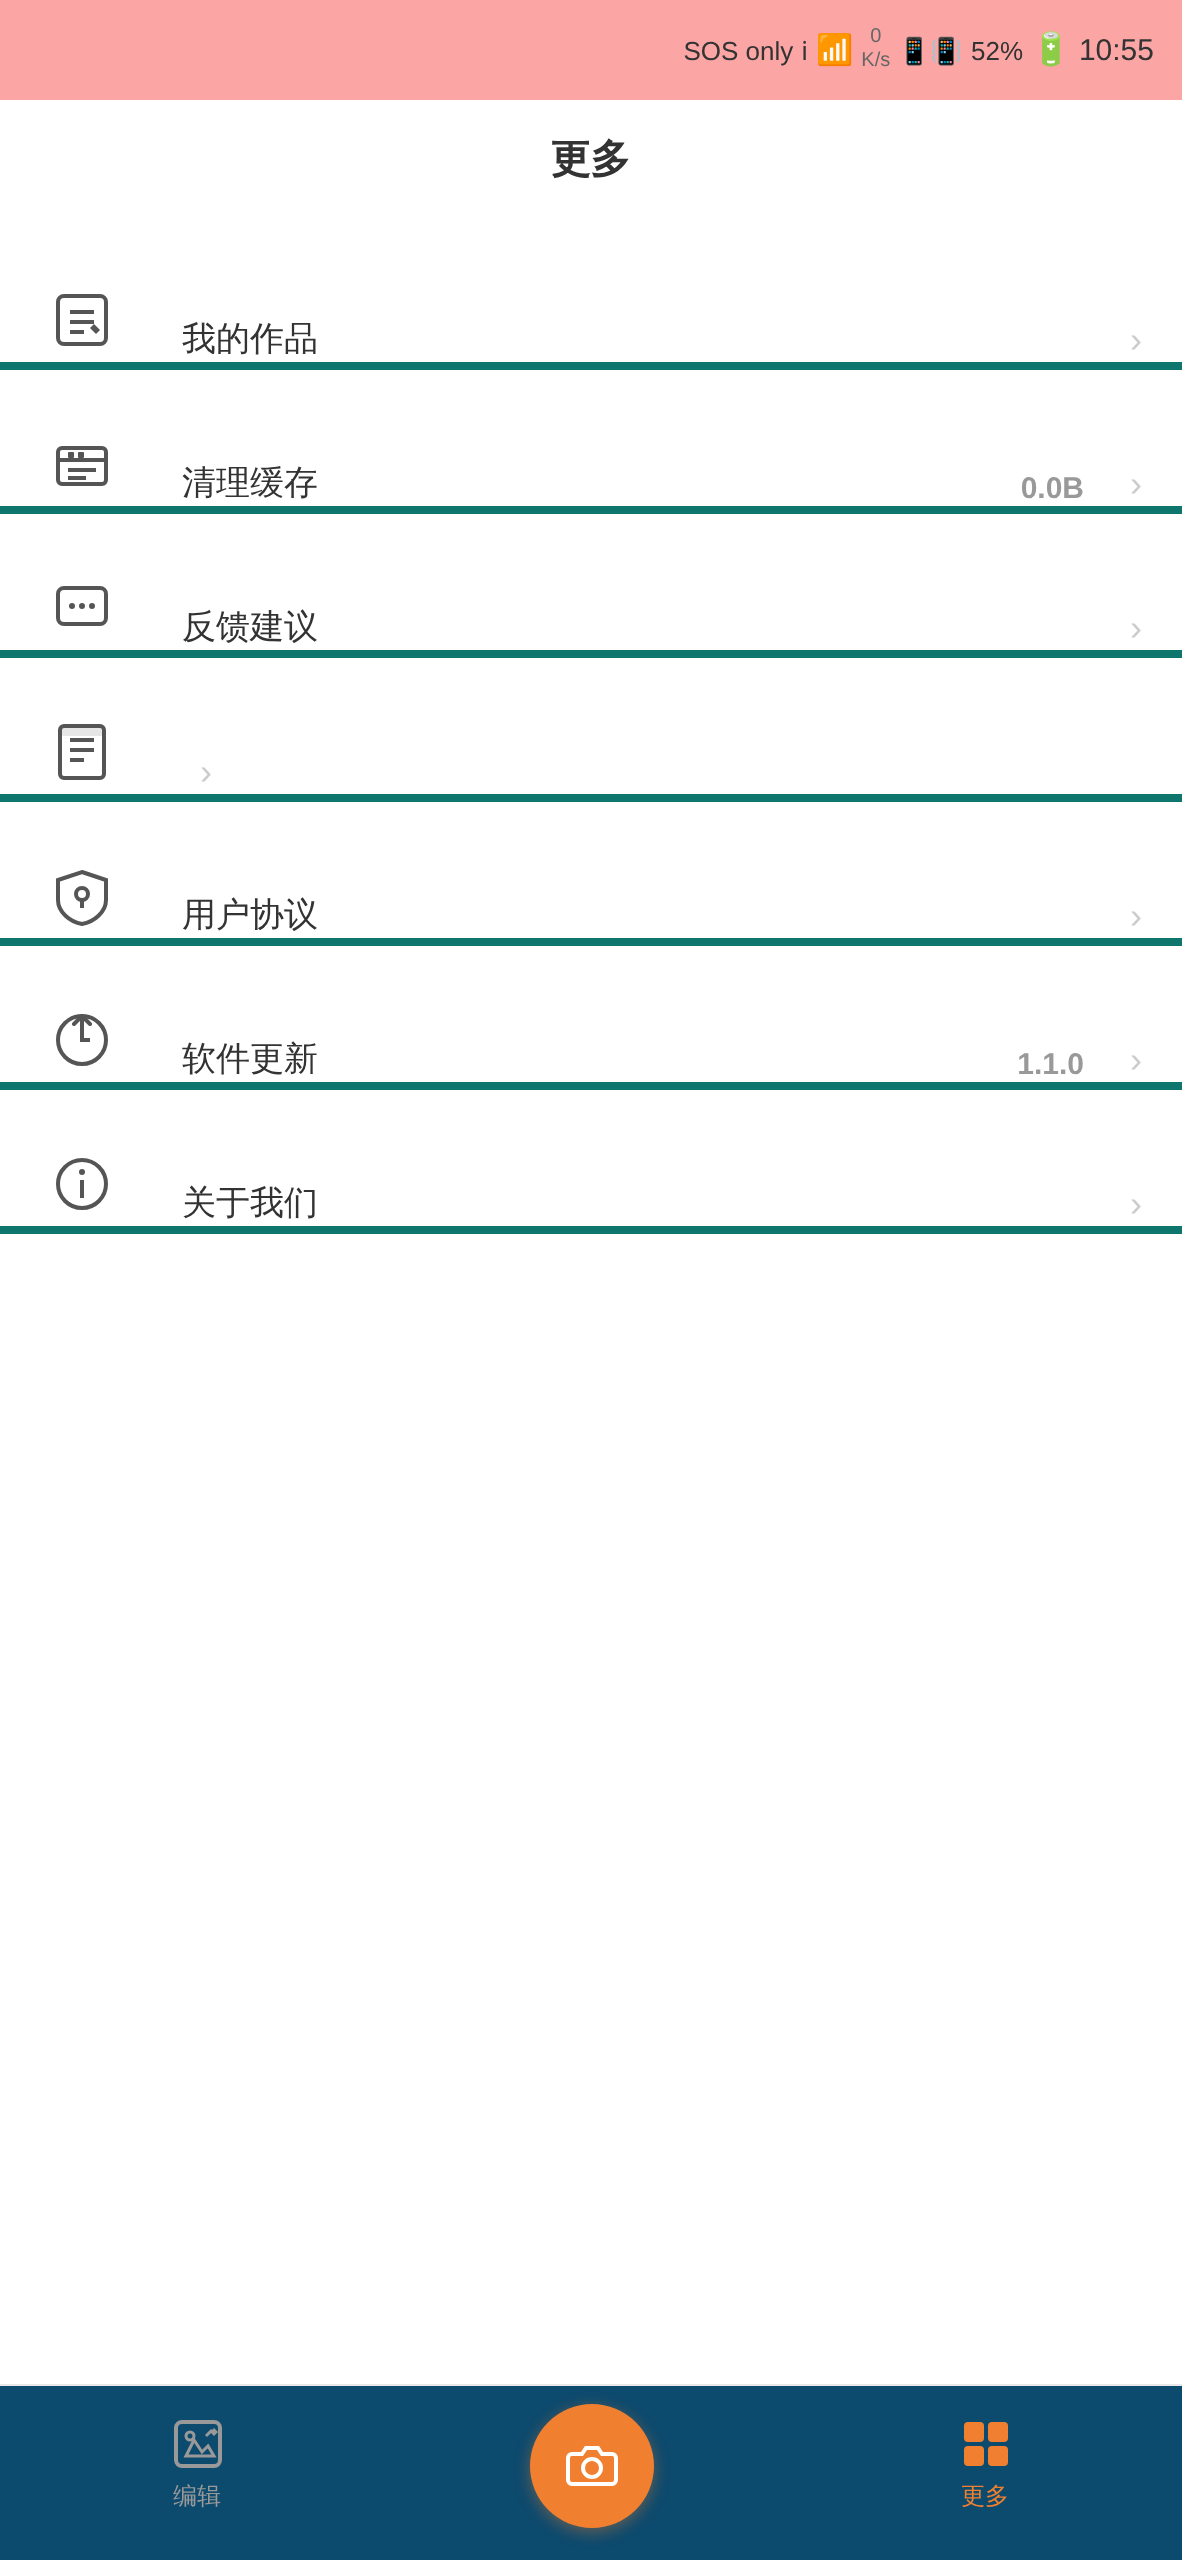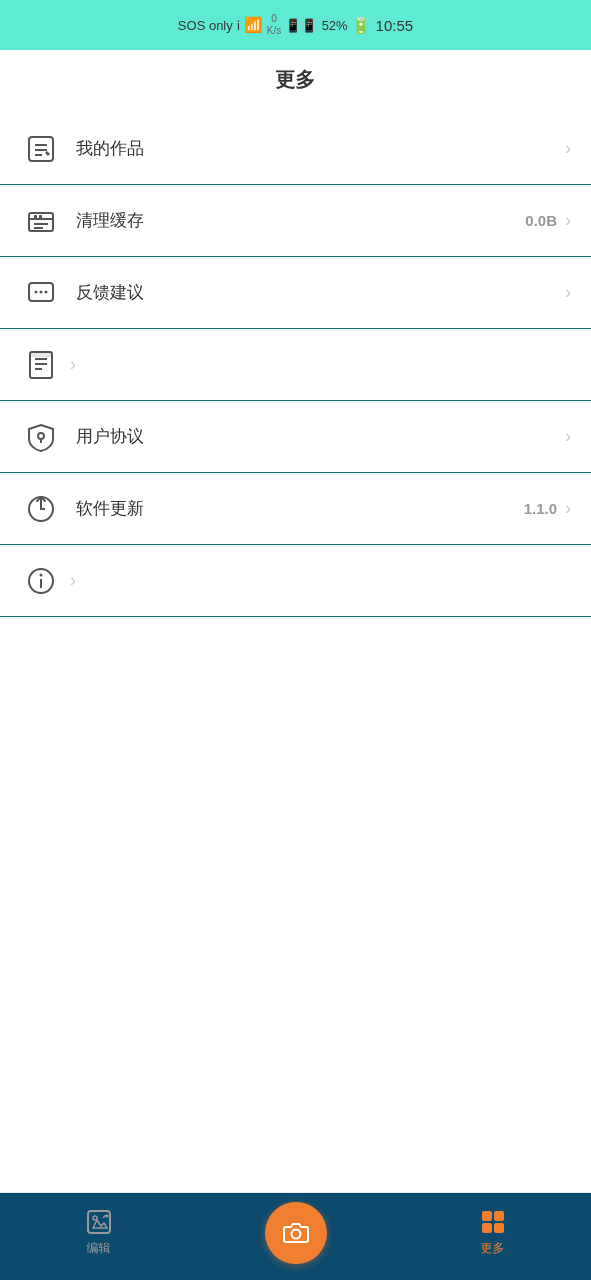--- a/index.html
+++ b/index.html
@@ -11,23 +11,23 @@
       display: flex;
       flex-direction: column;
       overflow: hidden;
     }
 
     
     .status-bar {
       height: 50px;
       display: flex;
       align-items: center;
-      justify-content: center;
+      justify-content: flex-end;
       padding: 0 14px;
-      background: #5eead4;
+      background: #fca5a5;
       flex-shrink: 0;
     }
     .status-left {
       display: flex;
       align-items: center;
       gap: 4px;
       font-size: 13px;
       color: #333;
     }
     .status-right {
@@ -59,26 +59,27 @@
       flex-shrink: 0;
     }
 
     
     .menu-list {
       flex: 1;
       overflow: hidden;
     }
     .menu-item {
       display: flex;
-      align-items: center;
+      align-items: flex-end;
       padding: 0 20px;
       height: 72px;
-      border-bottom: 1px solid #0f766e;
+      border-bottom: 4px solid #0f766e;
       cursor: pointer;
       background: #ffffff;
+      gap: 15px;
     }
     .menu-icon {
       width: 42px;
       height: 42px;
       display: flex;
       align-items: center;
       justify-content: center;
       flex-shrink: 0;
     }
     .menu-icon svg {
@@ -268,20 +269,21 @@
   </div>
 
   <div class="menu-item">
     <div class="menu-icon">
       <svg viewBox="0 0 32 32" fill="none" stroke="#555" stroke-width="2">
         <circle cx="16" cy="16" r="12"></circle>
         <line x1="16" y1="14" x2="16" y2="23"></line>
         <circle cx="16" cy="10" r="1.5" fill="#555" stroke="none"></circle>
       </svg>
     </div>
+    <span class="menu-label">关于我们</span>
     <span class="menu-value"></span>
     <span class="chevron">›</span>
   </div>
 
 </div>
 
 <div class="bottom-nav">
 
   <div class="nav-item">
     <div class="nav-icon">

